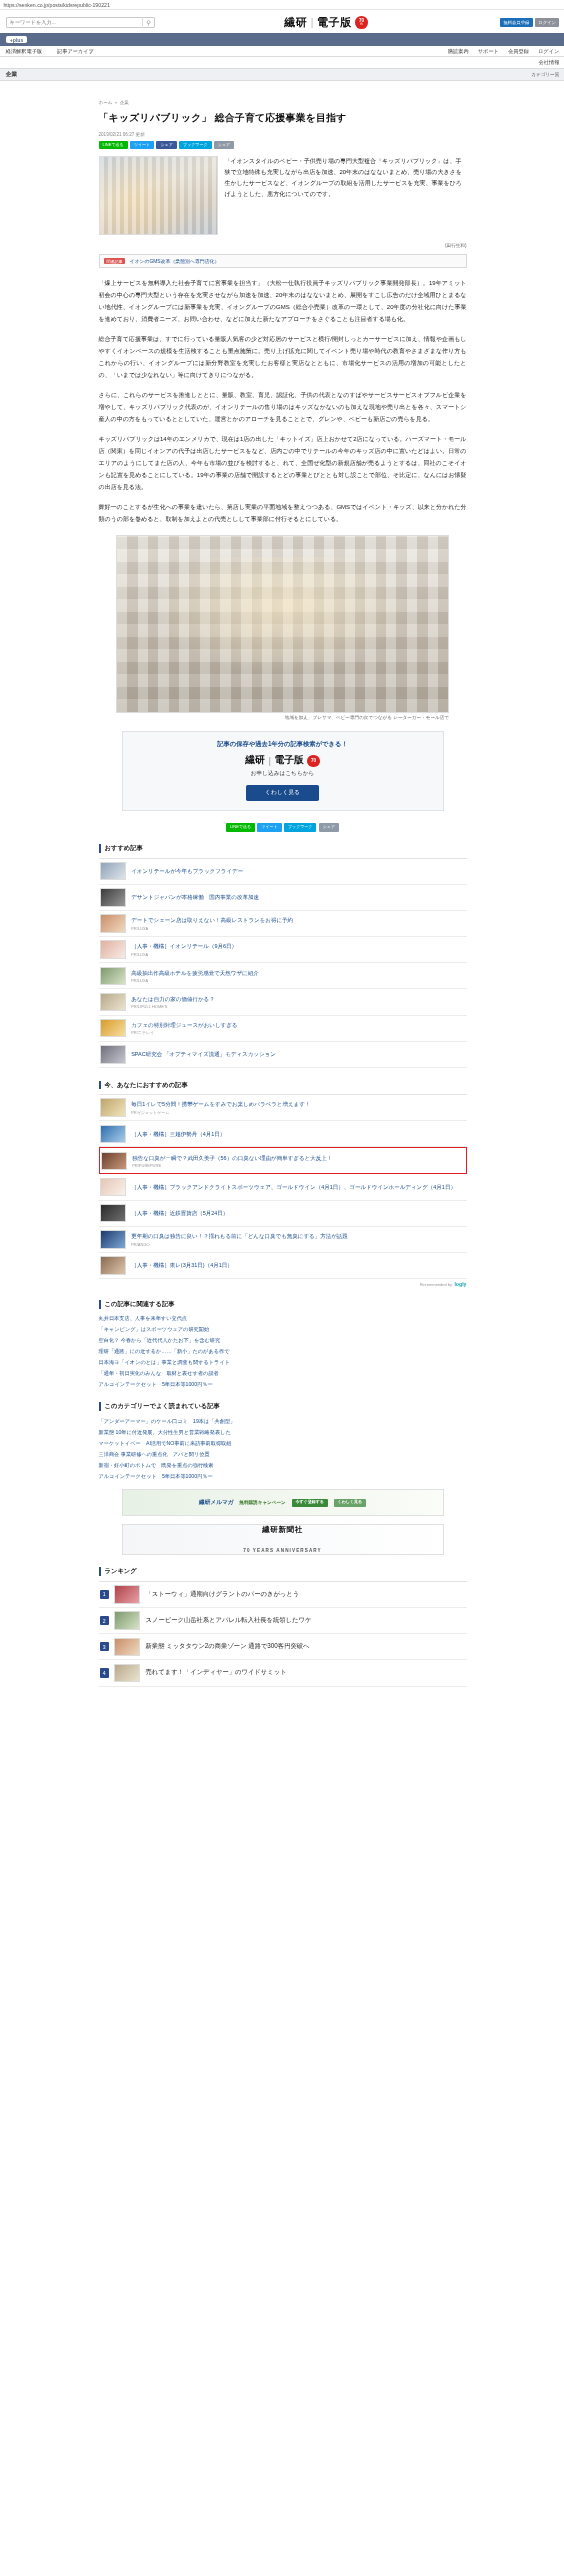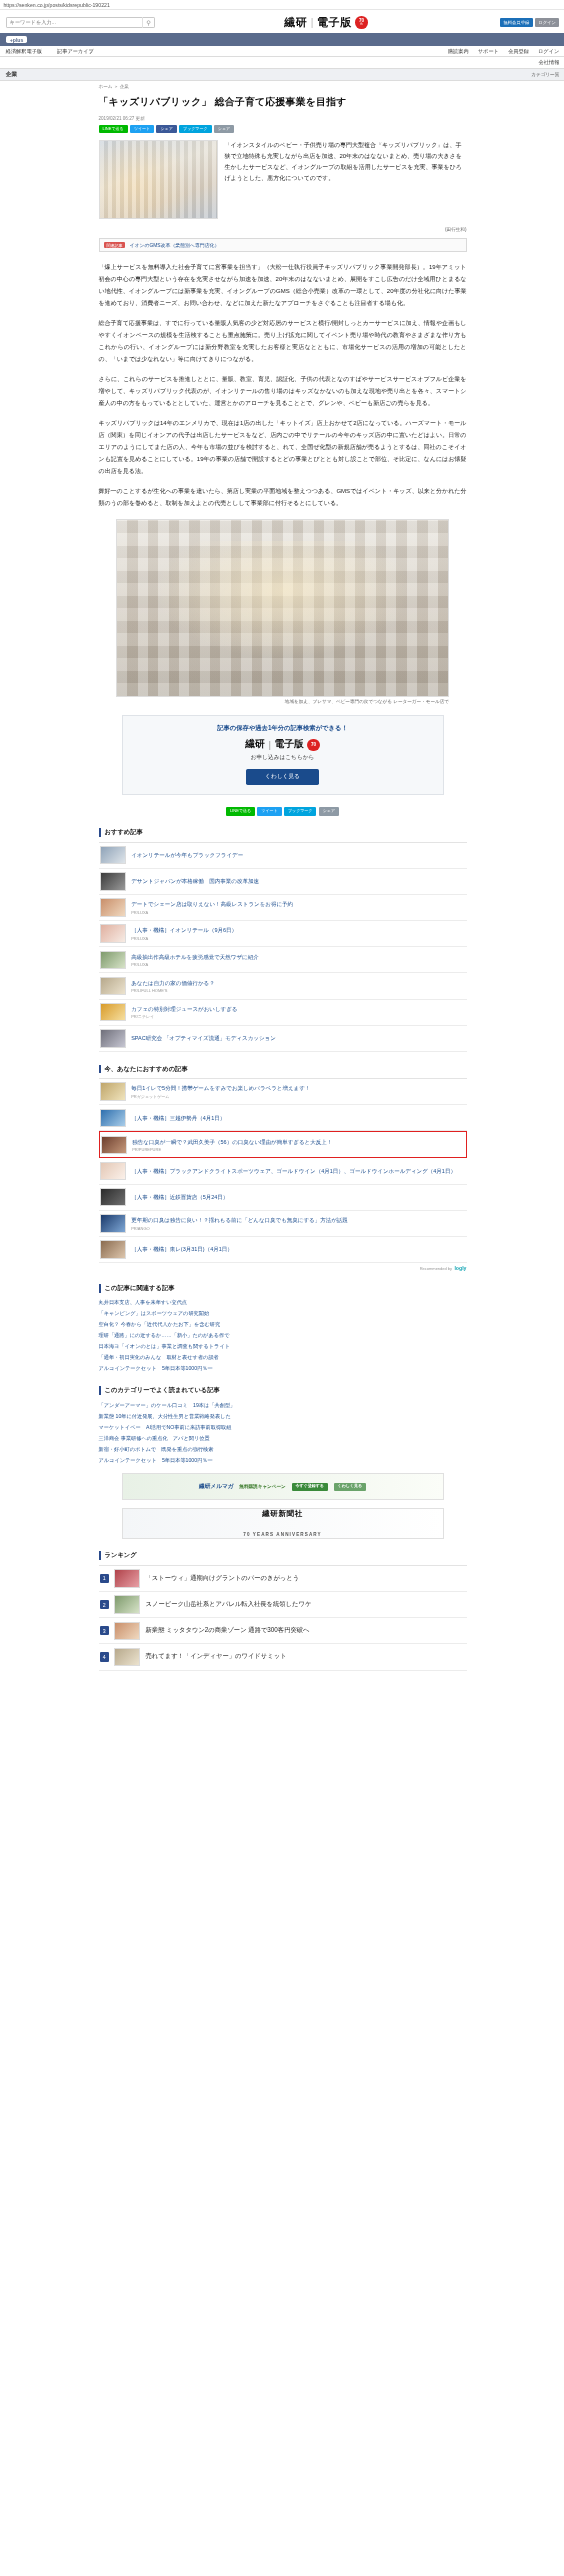--- a/index.html
+++ b/index.html
@@ -83,21 +83,21 @@
 
   .nav-cat {
     background:#eef0f3; height:12.6px; display:flex; align-items:center;
     padding:0 5.7px; font-size:5.7px; font-weight:bold; color:#333;
     border-bottom:0.6px solid #dcdcdc;
   }
   .nav-cat .catlink { margin-left:auto; font-size:4.6px; font-weight:normal; color:#555; }
 
   
   .wrap { width: 565px; padding: 0 0 17px 0; }
-  .content { width: 368px; margin: 0 auto; padding-top: 3px; }
+  .content { width: 368px; margin: 16px auto; padding-top: 3px; }
 
   .crumb { font-size:4.6px; color:#777; margin-bottom:5.7px; }
   h1.title {
     font-size: 9.8px; line-height:1.5; font-weight:bold; color:#111;
     margin: 2.3px 0 5.7px 0; letter-spacing:0.3px;
   }
   .meta { font-size:4.6px; color:#888; margin-bottom:4.6px; }
 
   .share-row { display:flex; gap:2.3px; align-items:center; margin:3.4px 0 6.9px 0; }
   .chip {

